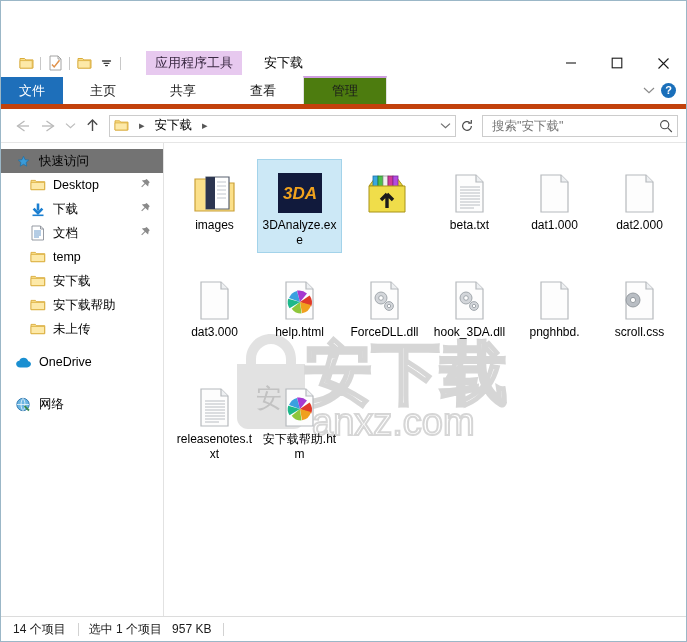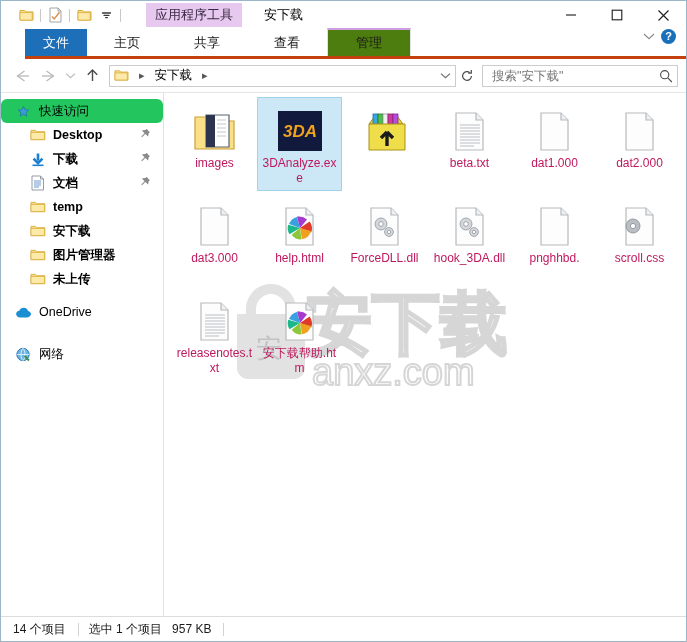--- a/index.html
+++ b/index.html
@@ -20,20 +20,21 @@
     display:flex;flex-direction:column;
     background:#fff;
   }
 
   
   .titlebar{
     height:28px;flex:0 0 28px;
     display:flex;align-items:center;
     background:#ffffff;
     position:relative;
+    margin-top:48px;
   }
   .qat{display:flex;align-items:center;gap:0;padding-left:14px;height:100%;}
   .qat-btn{
     width:22px;height:22px;display:flex;align-items:center;justify-content:center;
   }
   .qat-sep{width:1px;height:13px;background:#c8c8c8;margin:0 3px;}
   .tt-tabs{
     display:flex;align-items:center;height:100%;
     margin-left:22px;
   }
@@ -51,23 +52,23 @@
     position:absolute;right:0;top:0;height:28px;display:flex;
   }
   .wc{
     width:46px;height:28px;display:flex;align-items:center;justify-content:center;
   }
   .wc svg{display:block;}
 
   
   .ribbonbar{
     height:27px;flex:0 0 27px;
-    display:flex;align-items:flex-start;
-    border-bottom:3px solid #c2410c;
-    position:relative;background:#fff;margin-left:24px;
+    display:flex;align-items:center;
+    border-bottom:5px solid #c2410c;
+    position:relative;background:#fff;
   }
   .rtab{
     display:flex;align-items:center;justify-content:center;
     padding:0 27px;font-size:13px;color:#1b1b1b;
     height:27px;box-sizing:border-box;
   }
   .rtab.file{background:#1e6fba;color:#fff;padding:0 18px;}
   .rtab.ctx{
     border-top:2px solid #cf9ee0;
     border-left:1px solid #e2e2e2;
@@ -123,50 +124,50 @@
   .sidebar{
     width:162px;flex:0 0 162px;
     background:#fff;border-right:1px solid #e2e2e2;
     padding-top:6px;overflow:hidden;position:relative;
   }
   .navitem{
     height:24px;display:flex;align-items:center;
     padding-left:14px;gap:7px;font-size:12.5px;color:#000;
     position:relative;
   }
-  .navitem.sel{background:#22c55e;border-radius:6px;}
+  .navitem.sel{background:#737373;}
   .navitem .ico{width:17px;height:17px;display:flex;align-items:center;justify-content:center;flex:0 0 17px;}
   .navitem .lbl{white-space:nowrap;overflow:hidden;}
   .navitem .pin{position:absolute;right:12px;top:5px;}
-  .navitem.indent{padding-left:28px;font-weight:bold;}
+  .navitem.indent{padding-left:28px;}
   .navgap{height:9px;}
 
   
   .content{
     flex:1;position:relative;background:#fff;overflow:hidden;
   }
   .grid{
     display:flex;flex-wrap:wrap;
     padding:4px 0 0 8px;
     position:relative;z-index:2;
   }
   .cell{
     width:85px;height:94px;
     display:flex;flex-direction:column;align-items:center;
     padding-top:4px;box-sizing:border-box;
     border:1px solid transparent;
-    margin:0 0 1px 0;
+    margin:12px 0 1px 0;
   }
   .cell.sel{background:#cce8f6;border:1px solid #a3d3ea;}
   .icowrap{
     height:50px;display:flex;align-items:flex-end;justify-content:center;
   }
   .cname{
     margin-top:4px;font-size:12px;line-height:14.5px;
-    text-align:center;width:80px;color:#be185d;
+    text-align:center;width:80px;color:#000000;
     word-break:break-all;
     max-height:29px;overflow:hidden;
   }
 
   
   .watermark{
     position:absolute;left:60px;top:182px;
     z-index:1;pointer-events:none;opacity:1;
   }
 
@@ -393,21 +394,21 @@
             </span>
             <span class="lbl">安下载</span>
           </div>
           <div class="navitem indent">
             <span class="ico">
               <svg width="16" height="14" viewBox="0 0 16 14" style="display:block">
                 <path d="M1 2.4h4.4l1.1 1.3h8.3v8H1z" fill="#fbe08a" stroke="#d9ac3c" stroke-width="0.9"></path>
                 <path d="M1 4.4h13.5v7.2H1z" fill="#fde9a8" stroke="#d9ac3c" stroke-width="0.8"></path>
               </svg>
             </span>
-            <span class="lbl">图片管理器</span>
+            <span class="lbl">安下载帮助</span>
           </div>
           <div class="navitem indent">
             <span class="ico">
               <svg width="16" height="14" viewBox="0 0 16 14" style="display:block">
                 <path d="M1 2.4h4.4l1.1 1.3h8.3v8H1z" fill="#fbe08a" stroke="#d9ac3c" stroke-width="0.9"></path>
                 <path d="M1 4.4h13.5v7.2H1z" fill="#fde9a8" stroke="#d9ac3c" stroke-width="0.8"></path>
               </svg>
             </span>
             <span class="lbl">未上传</span>
           </div>

